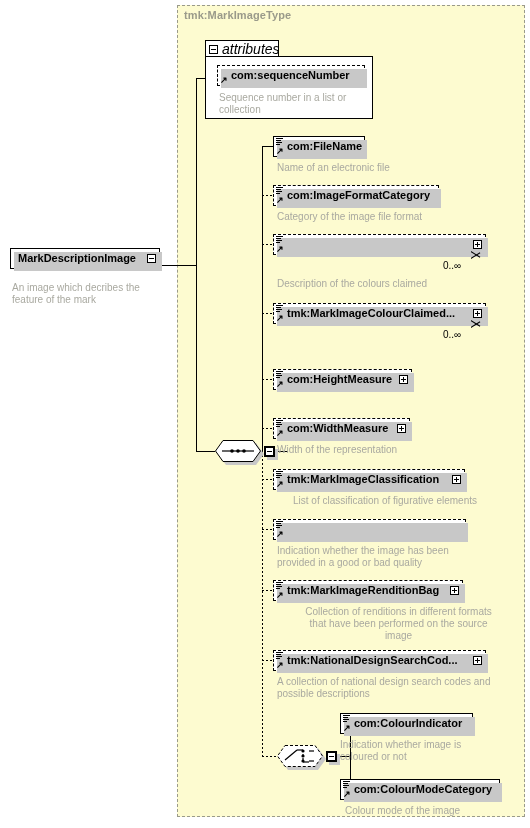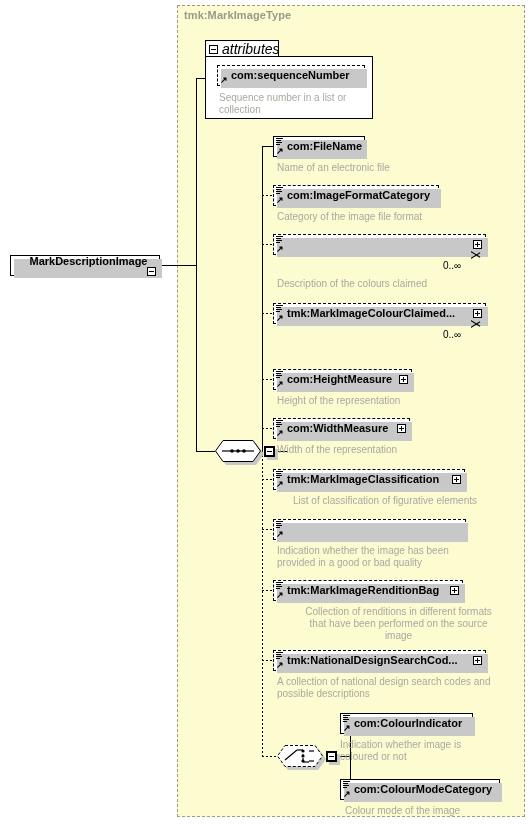--- a/index.html
+++ b/index.html
@@ -221,25 +221,27 @@
   <div class="attr-panel" style="left:205px;top:56px;width:168px;height:63px;"></div>
 
   <div class="node dashed" style="left:217px;top:65px;width:148px;">
     <span class="shadow"></span>
     <span class="glyph-arrow">↗</span>
     <span class="node-label">com:sequenceNumber</span>
   </div>
   <div class="desc" style="left:219px;top:92px;width:145px;">Sequence number in a list or
 collection</div>
 
-  <div class="node solid root" style="left:10px;top:255px;width:150px;flex-direction:column;">
+  <div class="node solid root" style="left:10px;top:248px;width:150px;">
     <span class="shadow"></span>
     <span class="node-label">MarkDescriptionImage</span>
     <span class="expander node-exp"></span>
   </div>
+  <div class="desc" style="left:12px;top:282px;width:150px;">An image which decribes the
+feature of the mark</div>
 
   <div class="comp" style="left:215px;top:440px;">
     <span class="cshadow"></span>
     <svg width="46" height="22" viewBox="0 0 46 22">
       <polygon points="8,0.5 38,0.5 45.5,11 38,21.5 8,21.5 0.5,11" fill="#ffffff" stroke="#000000" stroke-width="1"></polygon>
       <line x1="7" y1="11" x2="39" y2="11" stroke="#000" stroke-width="1.2"></line>
       <circle cx="17" cy="11" r="1.8" fill="#000"></circle>
       <circle cx="23" cy="11" r="1.8" fill="#000"></circle>
       <circle cx="29" cy="11" r="1.8" fill="#000"></circle>
     </svg>
@@ -326,21 +328,20 @@
     <span class="glyph-lines">
         <i></i>
         <i></i>
         <i></i>
         <i></i>
       </span>
     <span class="glyph-arrow">↗</span>
     <span class="node-label">com:HeightMeasure</span>
     <span class="expander plus node-exp"></span>
   </div>
-  <div class="desc" style="left:277px;top:395px;width:230px;">Height of the representation</div>
 
   <div class="node dashed" style="left:273px;top:418px;width:137px;">
     <span class="shadow"></span>
     <span class="glyph-lines">
         <i></i>
         <i></i>
         <i></i>
         <i></i>
       </span>
     <span class="glyph-arrow">↗</span>

